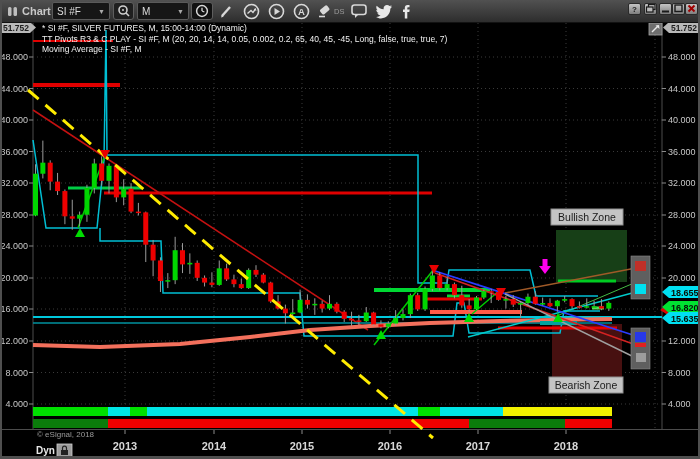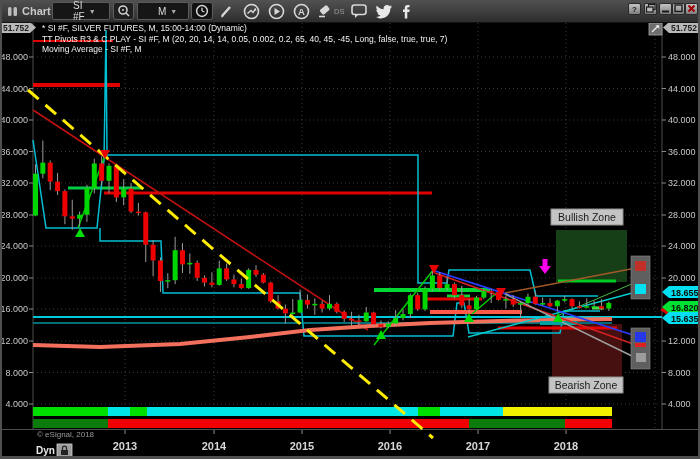--- a/index.html
+++ b/index.html
@@ -4,21 +4,21 @@
 <style>
   html,body{margin:0;padding:0;background:#222;}
   #window{position:relative;width:700px;height:459px;background:#a16207;overflow:hidden;
           font-family:"Liberation Sans",sans-serif;}
   .frame{position:absolute;background:#4f4f4f;z-index:40;}
   
   #titlebar{position:absolute;top:0;left:0;width:700px;height:22px;
     background:linear-gradient(#515151,#2d2d2d);border-bottom:1px solid #121212;z-index:30;}
   .tb{position:absolute;top:2px;height:18px;display:flex;align-items:center;color:#c8c8c8;font-size:10px;}
   .dd{background:#161616;border:1px solid #5a5a5a;border-radius:2px;color:#ddd;
-      padding:0 20px;justify-content:space-between;box-sizing:border-box;}
+      padding:0 4px;justify-content:space-between;box-sizing:border-box;}
   .caret{font-size:7px;color:#aaa;margin-left:4px;}
   .btn{background:#1f1f1f;border:1px solid #5e5e5e;border-radius:3px;justify-content:center;box-sizing:border-box;}
   .flat{justify-content:center;}
   .wbtn{position:absolute;top:3px;width:13px;height:12px;background:linear-gradient(#c4c4c4,#7e7e7e);
         border:1px solid #2a2a2a;border-radius:2px;color:#1a1a1a;font-size:8px;font-weight:bold;
         line-height:12px;text-align:center;box-sizing:border-box;}
   svg text{font-family:"Liberation Sans",sans-serif;}
 </style>
 </head>
 <body>

